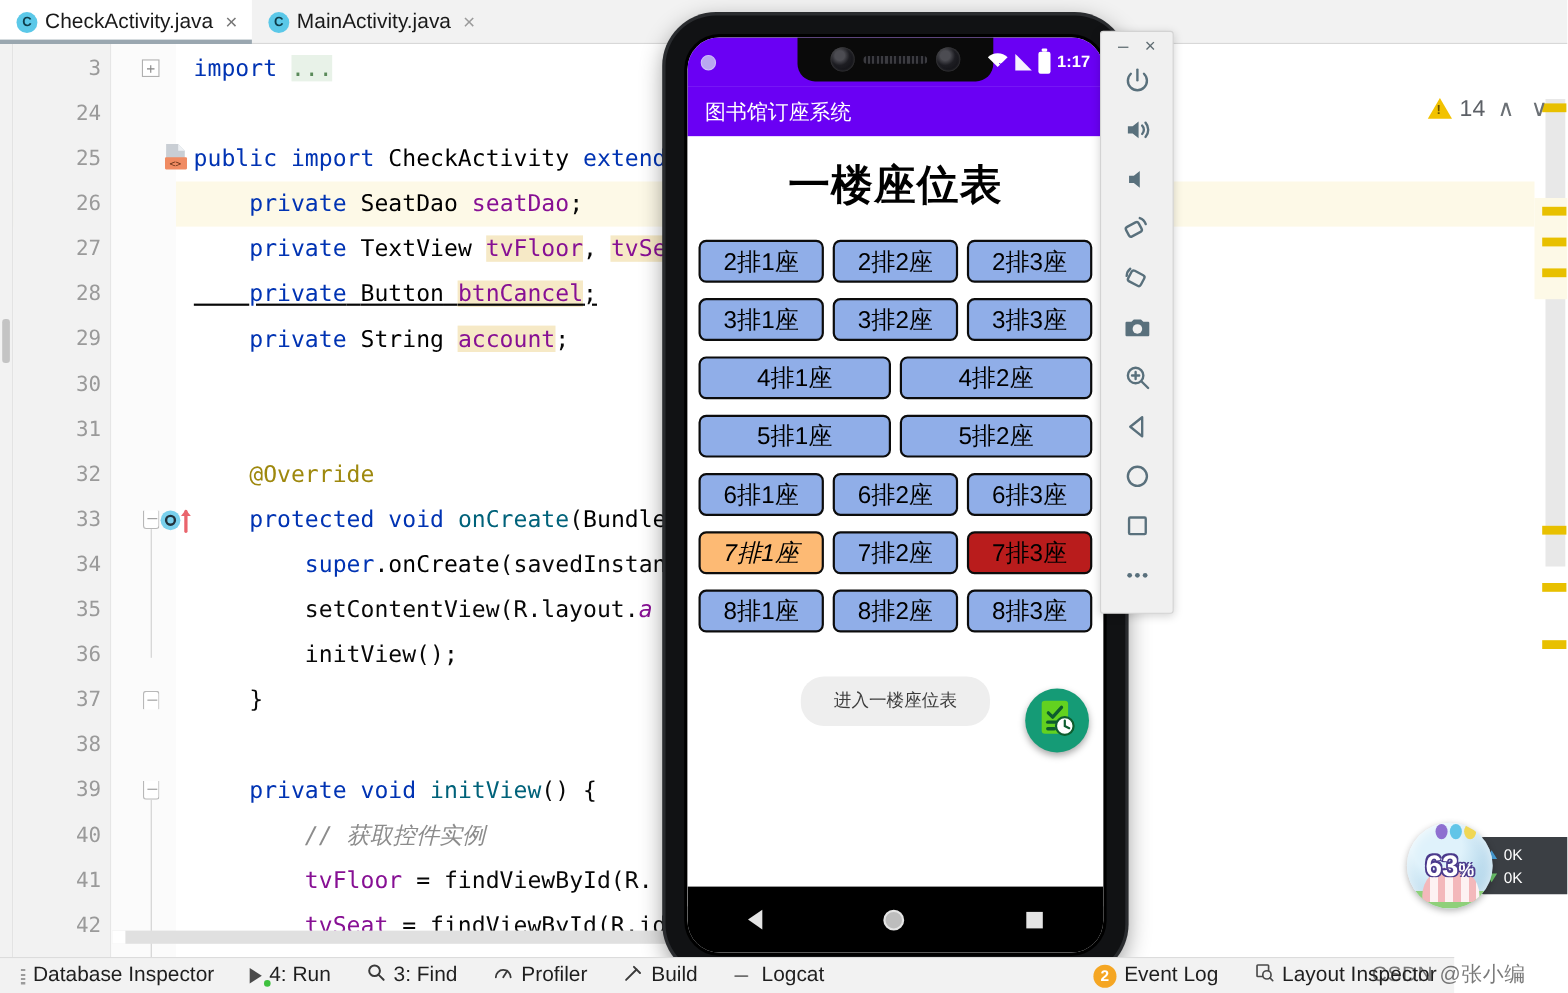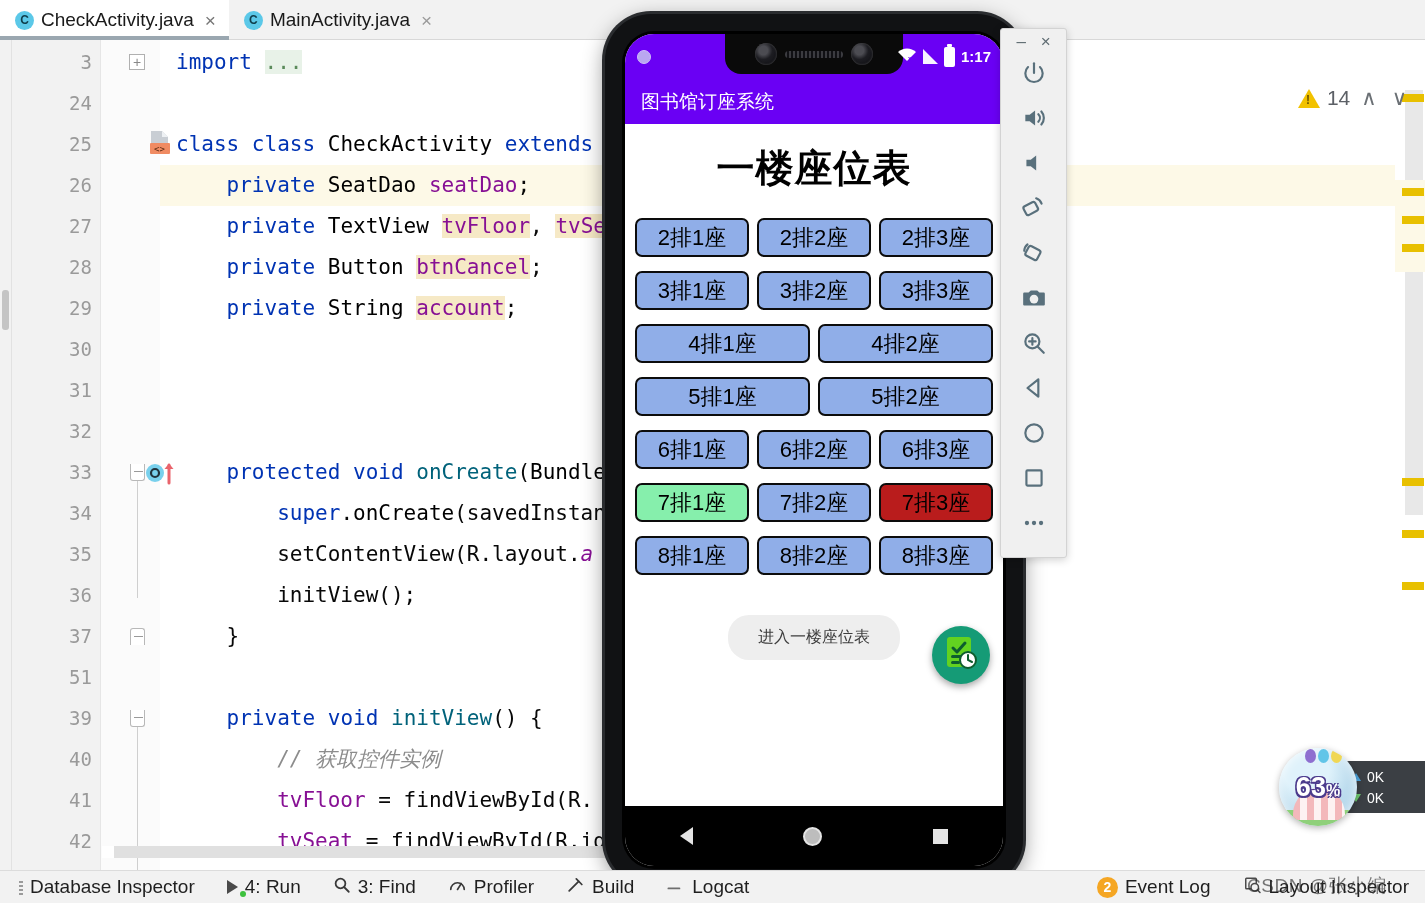--- a/index.html
+++ b/index.html
@@ -272,21 +272,21 @@
   .emu-winbtns { display: flex; justify-content: space-around; padding: 4px 8px 0; }
   .emu-winbtn { font-size: 17px; color: #5f6c72; cursor: pointer; line-height: 1; }
   .emu-btn {
     height: 45px; display: flex; align-items: center; justify-content: center;
     cursor: pointer; color: #59707c;
   }
   .emu-btn svg { display: block; }
 
   
   .statusbar-ide {
-    position: absolute; left: 0; bottom: 0; width: 1425px; height: 33px;
+    position: absolute; left: 0; bottom: 0; width: 1322px; height: 33px;
     background: #f2f2f2; border-top: 1px solid #dcdcdc;
     display: flex; align-items: center;
     font-size: 19px; color: #1f1f1f;
   }
   .sb-item {
     display: flex; align-items: center; gap: 7px;
     padding: 0 16px; height: 33px; cursor: pointer; white-space: nowrap;
   }
   .sb-grip {
     width: 4px; height: 15px; margin-left: 3px;
@@ -376,21 +376,21 @@
         <div class="lnum" style="top: 207px;">28</div>
         <div class="lnum" style="top: 248px;">29</div>
         <div class="lnum" style="top: 289px;">30</div>
         <div class="lnum" style="top: 330px;">31</div>
         <div class="lnum" style="top: 371px;">32</div>
         <div class="lnum" style="top: 412px;">33</div>
         <div class="lnum" style="top: 453px;">34</div>
         <div class="lnum" style="top: 494px;">35</div>
         <div class="lnum" style="top: 535px;">36</div>
         <div class="lnum" style="top: 576px;">37</div>
-        <div class="lnum" style="top: 617px;">51</div>
+        <div class="lnum" style="top: 617px;">38</div>
         <div class="lnum" style="top: 658px;">39</div>
         <div class="lnum" style="top: 699px;">40</div>
         <div class="lnum" style="top: 740px;">41</div>
         <div class="lnum" style="top: 781px;">42</div>
       </div>
     <div class="foldcol">
         <div class="foldmark" style="top: 14px;">+</div>
         <div class="gmark-xml" style="top: 90px;"><svg width="30" height="28" viewBox="0 0 30 28">
             <path d="M4 1 h11 l6 6 v8 H4 Z" fill="#c9ced4"></path>
             <path d="M15 1 l6 6 h-6 Z" fill="#eef1f4"></path>
@@ -405,27 +405,28 @@
           </svg></div>
         <div class="foldcap down" style="top: 424px;"></div>
         <div class="foldpipe" style="top: 441px; height: 117px;"></div>
         <div class="foldcap up" style="top: 588px;"></div>
         <div class="foldcap down" style="top: 670px;"></div>
         <div class="foldpipe" style="top: 687px; height: 164px;"></div>
       </div>
     <div class="codearea" id="codearea">
         <div class="codeline" style="top: 2px;"><span class="kw">import</span> <span class="fold-ellipsis">...</span></div>
         <div class="codeline" style="top: 43px;"></div>
-        <div class="codeline" style="top: 84px;"><span class="kw">class class</span> <span class="type">CheckActivity</span> <span class="kw">extends</span></div>
+        <div class="codeline" style="top: 84px;"><span class="kw">public import</span> <span class="type">CheckActivity</span> <span class="kw">extends</span></div>
         <div class="codeline" style="top: 125px;">    <span class="kw">private</span> <span class="type">SeatDao</span> <span class="fld">seatDao</span>;</div>
         <div class="codeline" style="top: 166px;">    <span class="kw">private</span> <span class="type">TextView</span> <span class="fld hlfield">tvFloor</span>, <span class="fld hlfield">tvSe</span></div>
-        <div class="codeline" style="top: 207px;">    <span class="kw">private</span> <span class="type">Button</span> <span class="fld hlfield">btnCancel</span>;</div>
+        <div class="codeline" style="top: 207px; text-decoration: underline;">    <span class="kw">private</span> <span class="type">Button</span> <span class="fld hlfield">btnCancel</span>;</div>
         <div class="codeline" style="top: 248px;">    <span class="kw">private</span> <span class="type">String</span> <span class="fld hlfield">account</span>;</div>
         <div class="codeline" style="top: 289px;"></div>
         <div class="codeline" style="top: 330px;"></div>
+        <div class="codeline" style="top: 371px;">    <span class="ann">@Override</span></div>
         <div class="codeline" style="top: 412px;">    <span class="kw">protected</span> <span class="kw">void</span> <span class="mth">onCreate</span>(<span class="type">Bundle</span></div>
         <div class="codeline" style="top: 453px;">        <span class="kw">super</span>.<span class="type">onCreate</span>(savedInstan</div>
         <div class="codeline" style="top: 494px;">        setContentView(R.layout.<span class="stat">a</span></div>
         <div class="codeline" style="top: 535px;">        initView();</div>
         <div class="codeline" style="top: 576px;">    }</div>
         <div class="codeline" style="top: 617px;"></div>
         <div class="codeline" style="top: 658px;">    <span class="kw">private</span> <span class="kw">void</span> <span class="mth">initView</span>() {</div>
         <div class="codeline" style="top: 699px;">        <span class="cmt">// 获取控件实例</span></div>
         <div class="codeline" style="top: 740px;">        <span class="fld">tvFloor</span> = findViewById(R.</div>
         <div class="codeline" style="top: 781px;">        <span class="fld">tvSeat</span> = findViewById(R.id</div>
@@ -505,21 +506,21 @@
                 <div class="seatrow">
                   <div class="seatbtn" style="background: rgb(144, 174, 232);">5排1座</div>
                   <div class="seatbtn" style="background: rgb(144, 174, 232);">5排2座</div>
                 </div>
                 <div class="seatrow">
                   <div class="seatbtn" style="background: rgb(144, 174, 232);">6排1座</div>
                   <div class="seatbtn" style="background: rgb(144, 174, 232);">6排2座</div>
                   <div class="seatbtn" style="background: rgb(144, 174, 232);">6排3座</div>
                 </div>
                 <div class="seatrow">
-                  <div class="seatbtn" style="background: #86efac;">7排1座</div>
+                  <div class="seatbtn" style="background: #fdba74; font-style: italic;">7排1座</div>
                   <div class="seatbtn" style="background: rgb(144, 174, 232);">7排2座</div>
                   <div class="seatbtn" style="background: #b91c1c;">7排3座</div>
                 </div>
                 <div class="seatrow">
                   <div class="seatbtn" style="background: rgb(144, 174, 232);">8排1座</div>
                   <div class="seatbtn" style="background: rgb(144, 174, 232);">8排2座</div>
                   <div class="seatbtn" style="background: rgb(144, 174, 232);">8排3座</div>
                 </div>
               </div>
             <button class="enterbtn">进入一楼座位表</button>

